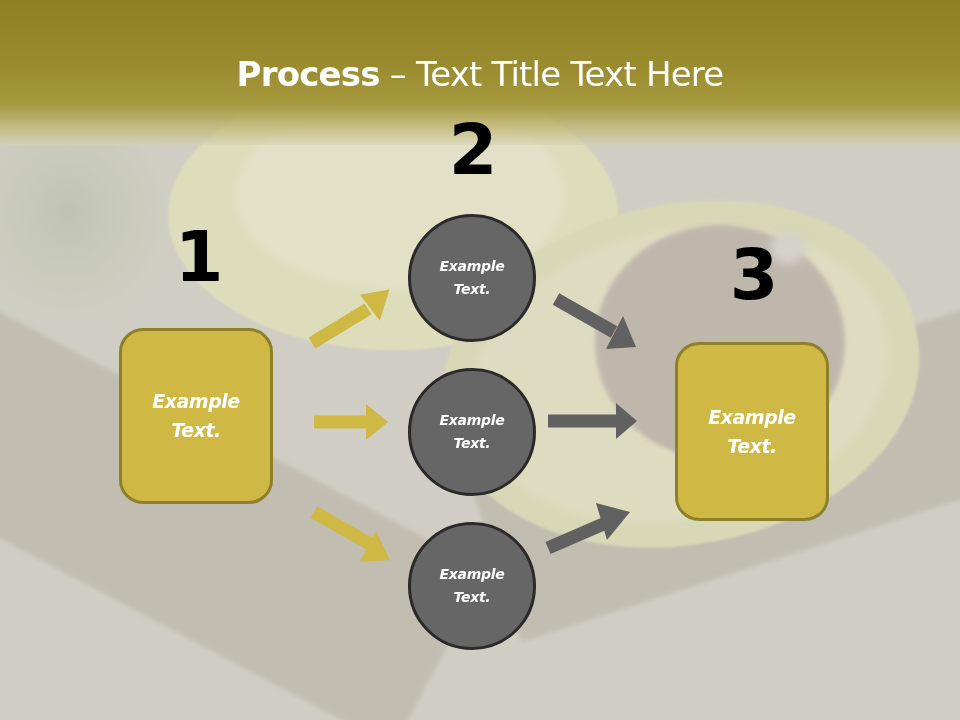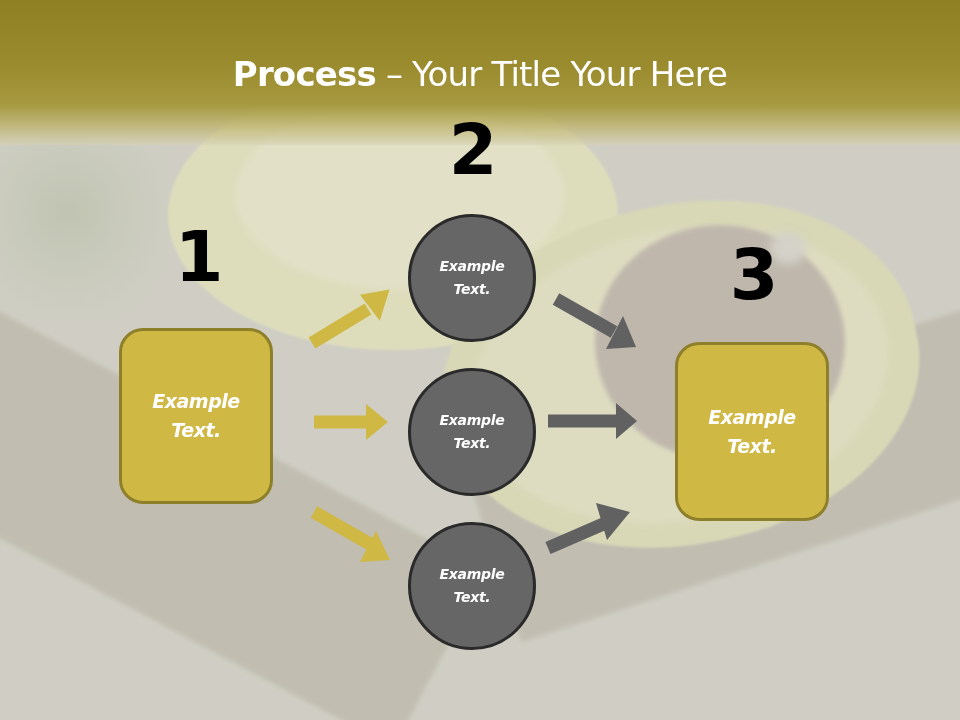--- a/index.html
+++ b/index.html
@@ -51,21 +51,21 @@
   <div class="bg-layer bg-av1-skin"></div>
   <div class="bg-layer bg-av1-flesh"></div>
   <div class="bg-layer bg-av2-skin"></div>
   <div class="bg-layer bg-av2-flesh"></div>
   <div class="bg-layer bg-pit"></div>
   <div class="bg-layer bg-pit-shine"></div>
   <div class="bg-layer bg-veil"></div>
 
   <div class="header">
     <div class="title">
-      <span class="strong">Process</span><span> – Your Title Your Here</span>
+      <span class="strong">Process</span><span> – Text Title Text Here</span>
     </div>
   </div>
 
   <div class="num" style="left:159px; top:222px;">1</div>
   <div class="num" style="left:433px; top:115px;">2</div>
   <div class="num" style="left:714px; top:240px;">3</div>
 
   <svg class="arrows" viewBox="0 0 960 720">
 
     <g>

